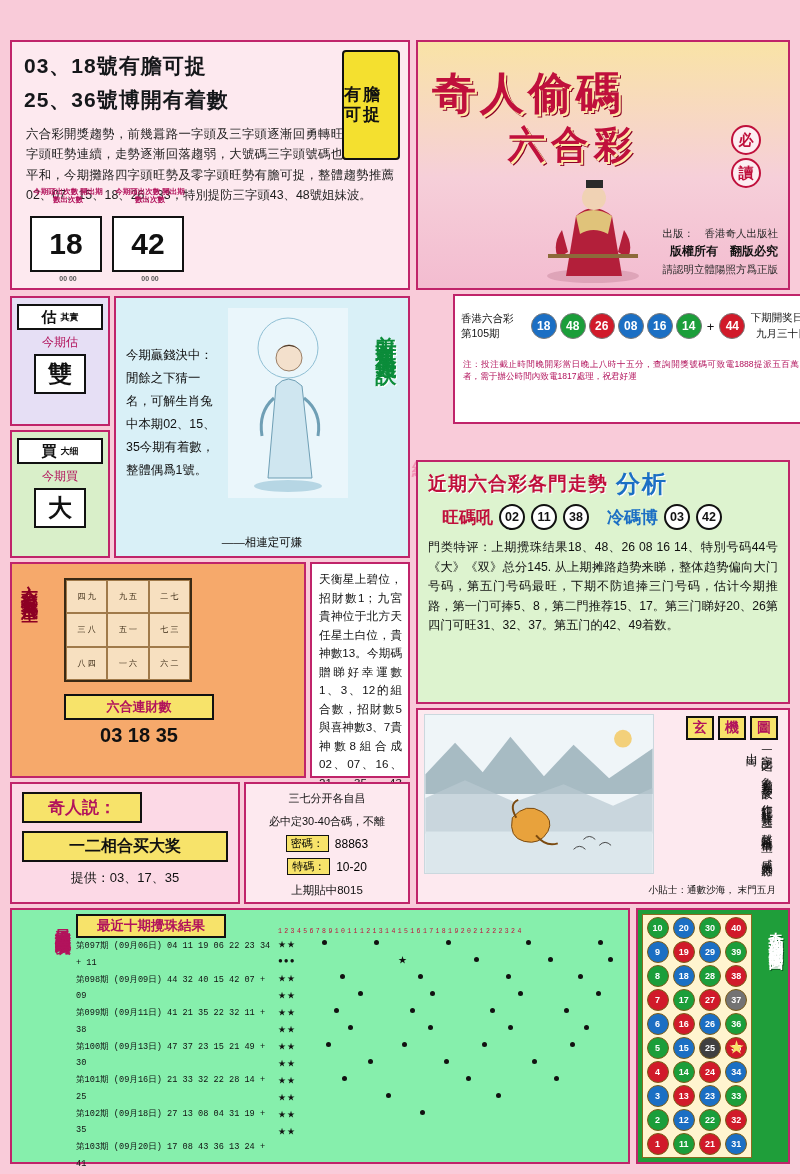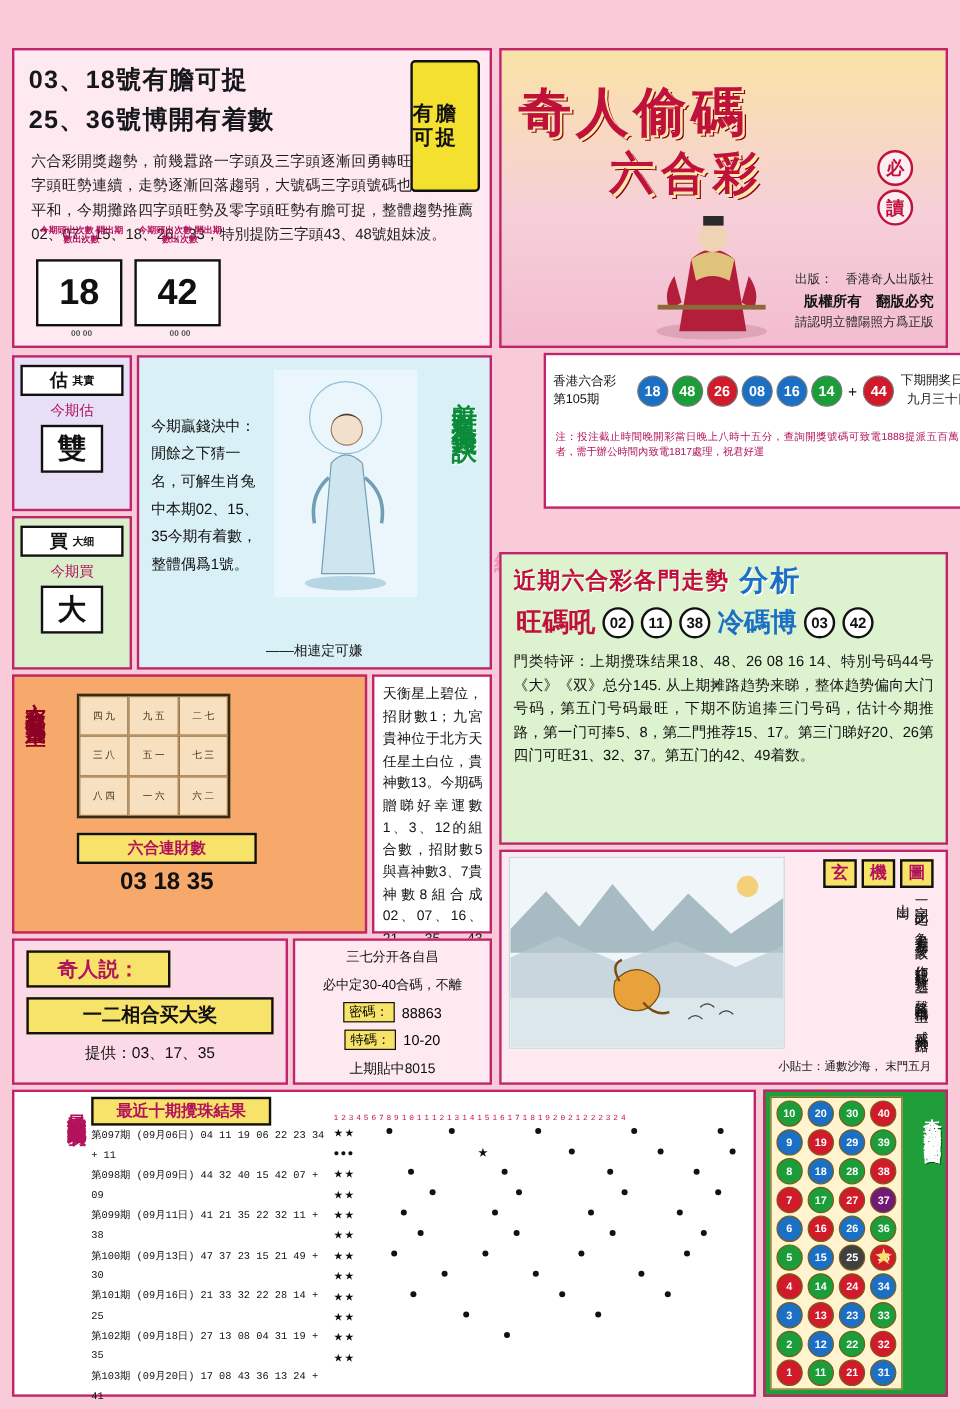--- a/index.html
+++ b/index.html
@@ -83,21 +83,21 @@
      writing-mode:vertical-rl; letter-spacing:5px; text-shadow:1px 1px 0 #fff; }
   .fo-foot { position:absolute; left:0; bottom:6px; width:100%; text-align:center; font-size:11.5px; color:#111; }
   .fo-fig { position:absolute; left:112px; top:10px; width:120px; height:190px; }
 
   
   .analysis { left:416px; top:460px; width:374px; height:244px; background:#ddf3cf; border:2px solid #c0246a; }
   .an-title { display:flex; align-items:center; gap:8px; padding:6px 8px 0 10px; }
   .an-t1 { font-size:19px; font-weight:bold; color:#c0103c; letter-spacing:1px; text-shadow:1px 1px 0 #fff; }
   .an-t2 { font-size:24px; font-weight:bold; color:#1b6fc4; letter-spacing:2px; text-shadow:1px 1px 0 #fff; }
   .an-codes { display:flex; align-items:center; gap:6px; padding:4px 0 4px 12px; flex-wrap:nowrap; }
-  .an-label { font-size:22px; font-weight:bold; color:#c0103c; }
+  .an-label { font-size:17px; font-weight:bold; color:#c0103c;margin-left:12px; }
   .an-label.blue { color:#1b6fc4; }
   .cball { width:26px; height:26px; border-radius:50%; background:#fff; border:2px solid #111;
      font-size:12.5px; font-weight:bold; color:#111; display:flex; align-items:center; justify-content:center; }
   .an-body { margin:4px 10px 0 10px; font-size:12.2px; line-height:1.6; color:#111; text-align:justify; }
 
   
   .jiugong { left:10px; top:562px; width:296px; height:216px; background:#f6a96b; border:2px solid #c0246a; }
   .jg-vert { position:absolute; left:6px; top:8px; font-size:17px; font-weight:bold; color:#8c0024;
      writing-mode:vertical-rl; letter-spacing:3px; height:190px; }
   .jg-grid { position:absolute; left:52px; top:14px; width:128px; height:104px;
@@ -130,21 +130,21 @@
   .qr-foot { margin:7px 10px 0; font-size:13px; color:#111; text-align:center; }
 
   
   .codes { left:244px; top:782px; width:166px; height:122px; background:#fde9ef; border:2px solid #c0246a; }
   .cd-top { font-size:11px; text-align:center; margin-top:6px; color:#111; line-height:1.5; }
   .cd-row { display:flex; align-items:center; justify-content:center; gap:6px; margin-top:6px; font-size:12px; }
   .cd-key { background:#f7e36a; border:1px solid #111; padding:0 4px; font-size:11px; }
   .cd-foot { text-align:center; font-size:11.5px; margin-top:8px; color:#111; }
 
   
-  .bottom { left:10px; top:908px; width:620px; height:256px; background:#ffffff; border:2px solid #c0246a; }
+  .bottom { left:10px; top:908px; width:620px; height:256px; background:#86efac; border:2px solid #c0246a; }
   .bt-vert { position:absolute; left:4px; top:6px; width:56px; height:240px;
      font-size:16px; font-weight:bold; color:#b2135c; writing-mode:vertical-rl; letter-spacing:1px;
      line-height:1.15; }
   .bt-head { position:absolute; left:64px; top:4px; width:150px; background:#f7e36a; border:2px solid #111;
      text-align:center; font-size:13.5px; font-weight:bold; color:#b2135c; padding:1px 0; }
   .bt-list { position:absolute; left:64px; top:28px; width:200px; font-size:8.6px; line-height:1.95; color:#111; font-family:"Liberation Mono", monospace; }
   .bt-grid { position:absolute; left:266px; top:18px; width:346px; height:230px; }
   .bt-gridhead { font-size:6.5px; letter-spacing:2.4px; color:#c0103c; font-family:"Liberation Mono", monospace; }
   .dotrow { height:17px; position:relative; }
   .dotrow .dot { position:absolute; top:5px; width:5px; height:5px; border-radius:50%; background:#111; }
@@ -459,21 +459,21 @@
       <div class="lt-cell" style="background:#d11a2a">19</div>
       <div class="lt-cell" style="background:#1b6fc4">29</div>
       <div class="lt-cell" style="background:#1b9e3a">39</div>
       <div class="lt-cell" style="background:#1b9e3a">8</div>
       <div class="lt-cell" style="background:#1b6fc4">18</div>
       <div class="lt-cell" style="background:#1b9e3a">28</div>
       <div class="lt-cell" style="background:#d11a2a">38</div>
       <div class="lt-cell" style="background:#d11a2a">7</div>
       <div class="lt-cell" style="background:#1b9e3a">17</div>
       <div class="lt-cell" style="background:#d11a2a">27</div>
-      <div class="lt-cell" style="background:#701a75">37</div>
+      <div class="lt-cell" style="background:#737373">37</div>
       <div class="lt-cell" style="background:#1b6fc4">6</div>
       <div class="lt-cell" style="background:#d11a2a">16</div>
       <div class="lt-cell" style="background:#1b6fc4">26</div>
       <div class="lt-cell" style="background:#1b9e3a">36</div>
       <div class="lt-cell" style="background:#1b9e3a">5</div>
       <div class="lt-cell" style="background:#1b6fc4">15</div>
       <div class="lt-cell" style="background:#404040">25</div>
       <div class="lt-cell star-cell" style="background:#d11a2a">35</div>
       <div class="lt-cell" style="background:#d11a2a">4</div>
       <div class="lt-cell" style="background:#1b9e3a">14</div>

